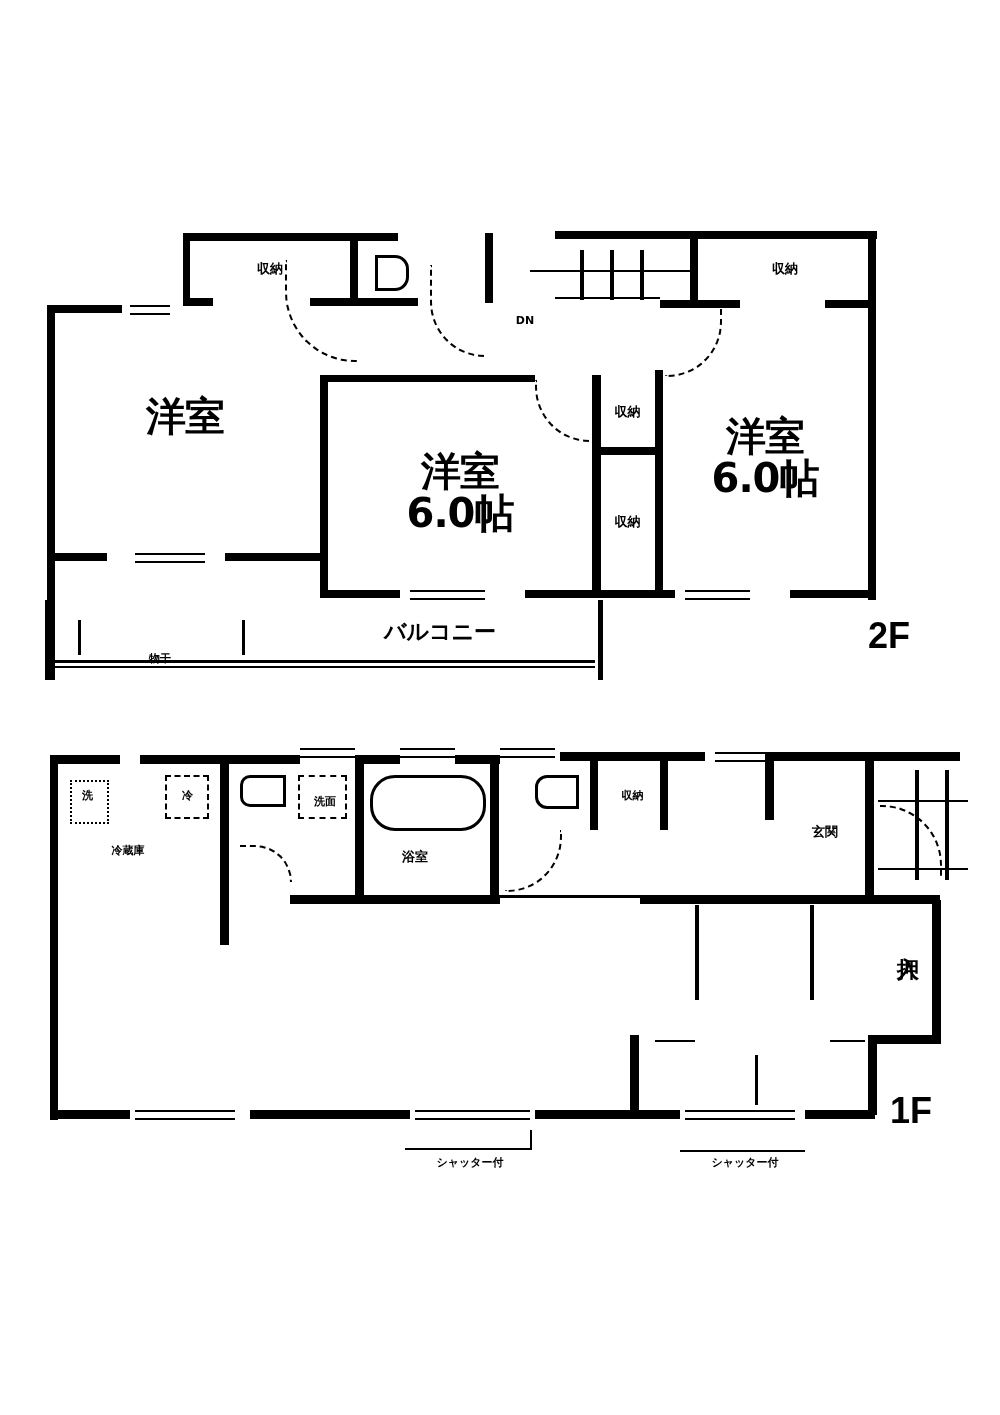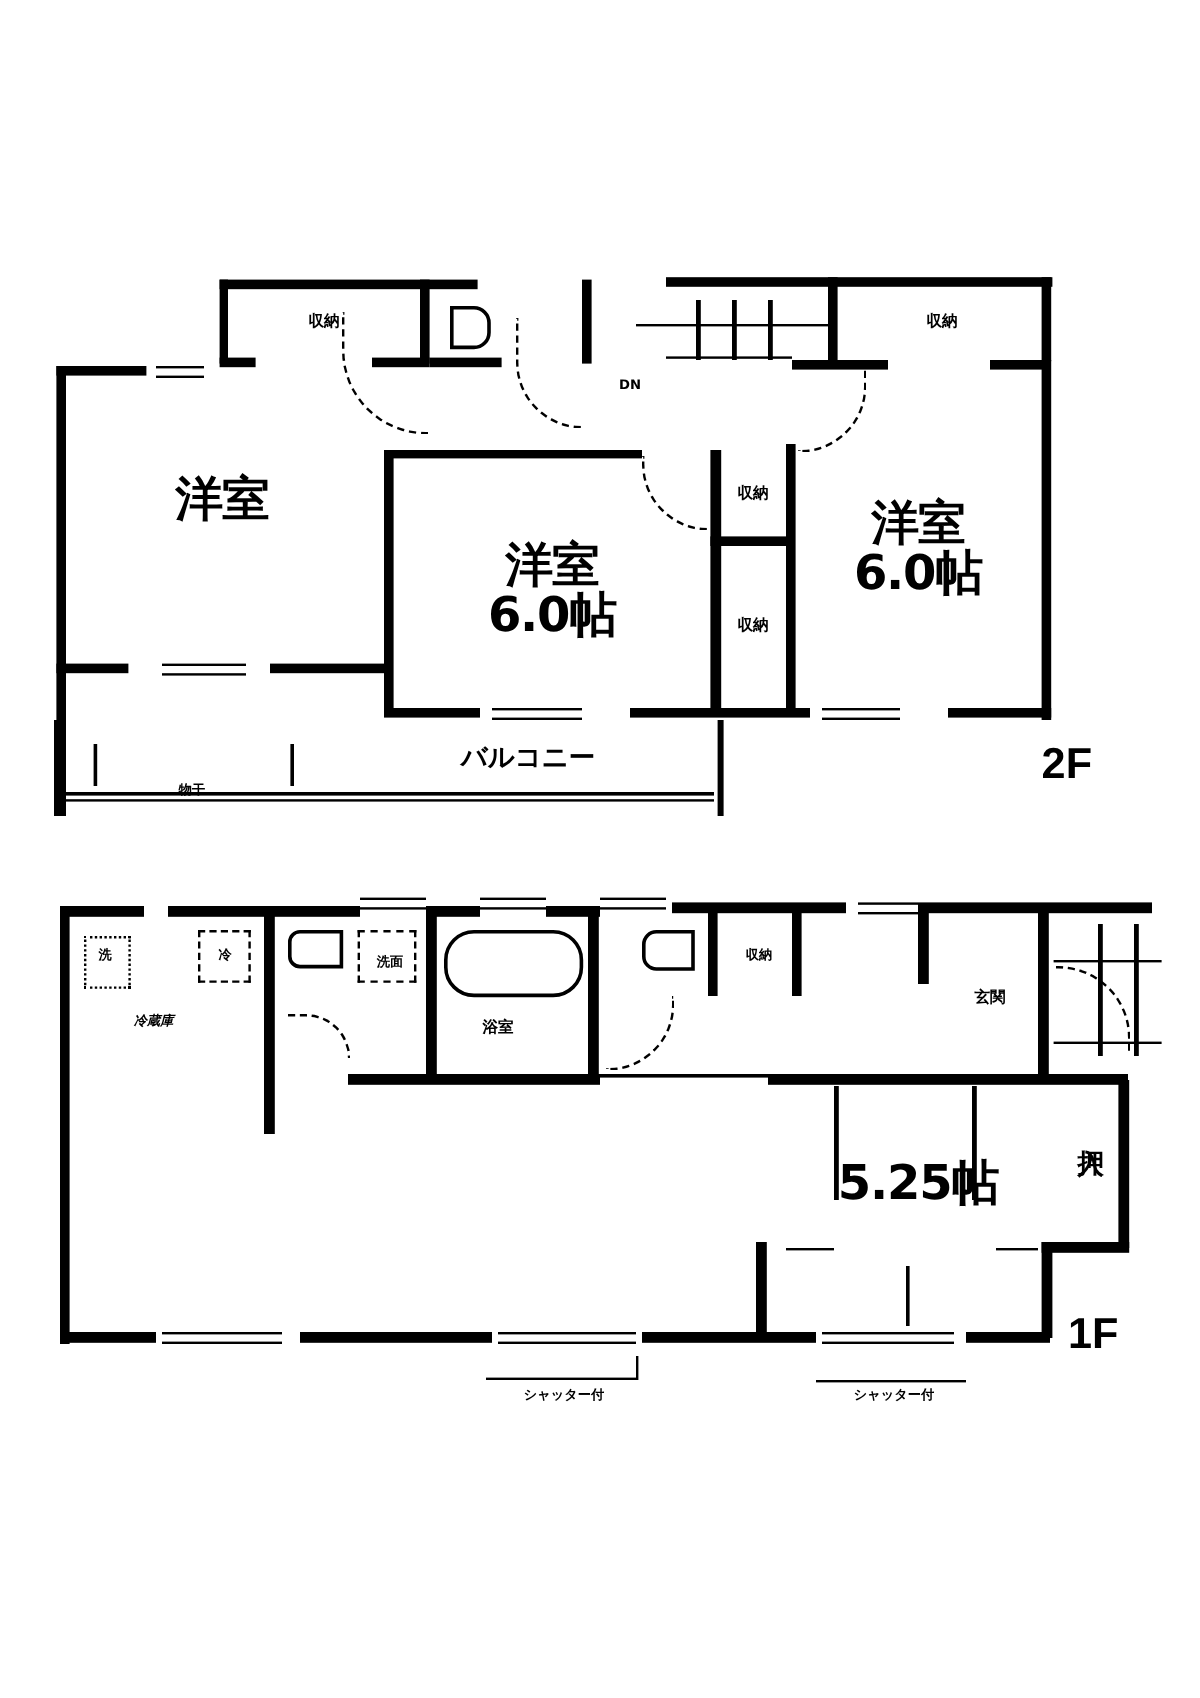--- a/index.html
+++ b/index.html
@@ -155,33 +155,32 @@
   <div class="door-arc" style="left:240px;top:845px;width:50px;height:35px;border-radius:0 40px 0 0;border-bottom:none;border-left:none;"></div>
 
   <div class="thin" style="left:695px;top:905px;width:4px;height:95px;"></div>
   <div class="thin" style="left:810px;top:905px;width:4px;height:95px;"></div>
   <div class="thin" style="left:655px;top:1040px;width:40px;height:2px;"></div>
   <div class="thin" style="left:830px;top:1040px;width:35px;height:2px;"></div>
   <div class="thin" style="left:755px;top:1055px;width:3px;height:50px;"></div>
 
   <div class="room-label tiny" style="left:75px;top:790px;width:25px;">洗</div>
   <div class="room-label tiny" style="left:175px;top:790px;width:25px;">冷</div>
-  <div class="room-label tiny" style="left:108px;top:845px;width:40px;font-style:italic;">冷蔵庫</div>
+  <div class="room-label tiny" style="left:108px;top:845px;width:40px;">冷蔵庫</div>
   <div class="room-label tiny" style="left:300px;top:796px;width:50px;">洗面</div>
   <div class="room-label small" style="left:385px;top:850px;width:60px;">浴室</div>
   <div class="room-label tiny" style="left:610px;top:790px;width:45px;">収納</div>
   <div class="room-label small" style="left:795px;top:825px;width:60px;">玄関</div>
   <div class="room-label" style="left:890px;top:940px;width:30px;font-size:22px;font-weight:bold;writing-mode:vertical-rl;">
     <span>押入</span>
   </div>
 
   <div class="room-label big" style="left:245px;top:965px;width:220px;">
   </div>
   <div class="room-label big" style="left:675px;top:965px;width:180px;">
-    <div>5.25帖</div>
   </div>
 
   <div class="thin" style="left:405px;top:1148px;width:125px;height:2px;"></div>
   <div class="thin" style="left:530px;top:1130px;width:2px;height:20px;"></div>
   <div class="room-label tiny" style="left:420px;top:1157px;width:100px;">シャッター付</div>
   <div class="thin" style="left:680px;top:1150px;width:125px;height:2px;"></div>
   <div class="room-label tiny" style="left:690px;top:1157px;width:110px;">シャッター付</div>
 
   <div class="floor" style="left:890px;top:1090px;">1F</div>
 </div>

